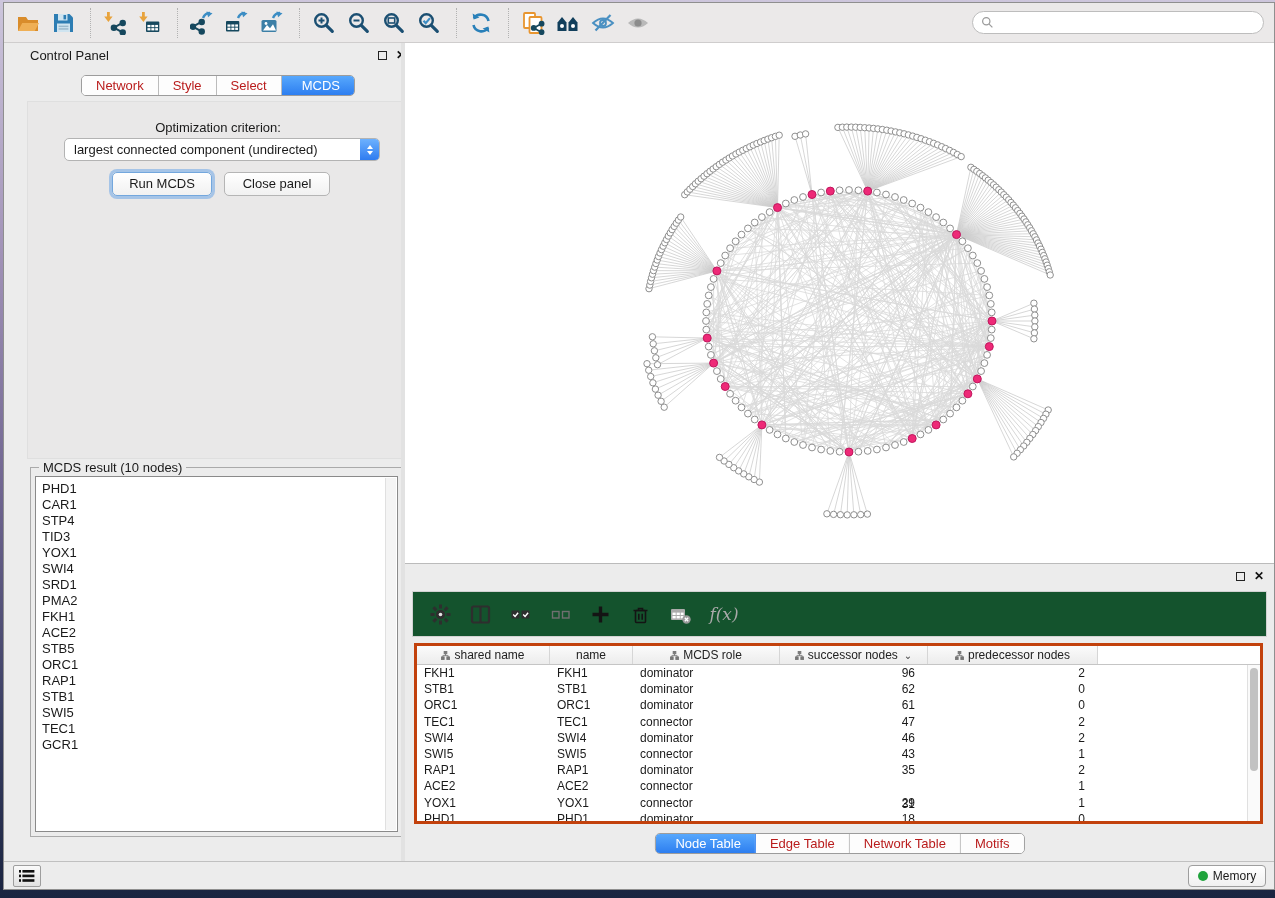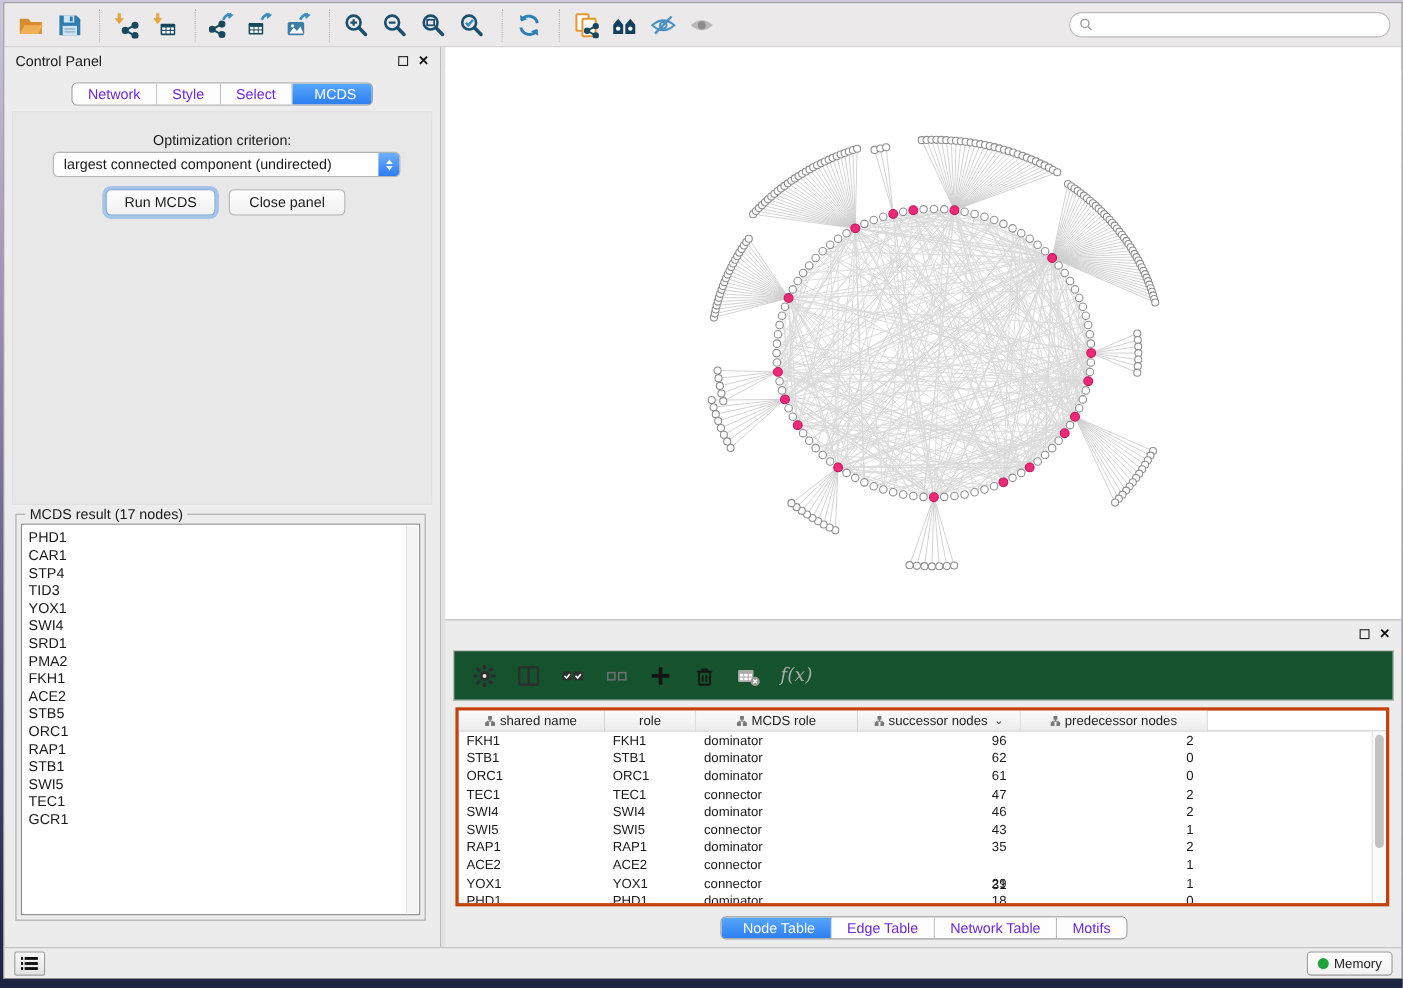--- a/index.html
+++ b/index.html
@@ -15,30 +15,30 @@
   .tb-btn { width:32px; height:32px; margin-right:3px; border:none; background:transparent;
     display:flex; align-items:center; justify-content:center; }
   .tb-btn svg { width:24px; height:24px; }
   .tb-sep { width:1px; height:30px; border-left:1px dotted #b2b2b2; margin:0 8px; }
   .search { position:absolute; right:10px; top:8px; width:292px; height:23px;
     border:1px solid #bdbdbd; border-radius:12px; background:#fff; display:flex; align-items:center; padding-left:8px; }
   .search svg { width:13px; height:13px; flex:0 0 auto; }
   .search input { border:none; outline:none; background:transparent; flex:1; font-size:13px; padding:0 8px 0 5px; }
 
   
-  .control-panel { position:absolute; left:0; top:40px; width:397px; bottom:28px;
+  .control-panel { position:absolute; left:16px; top:40px; width:397px; bottom:28px;
     background:#ececec; border-right:1px solid #bdbdbd; }
   .panel-title { position:absolute; top:0; left:0; right:0; height:26px; line-height:26px; padding-left:10px; font-size:13px; }
   .mini-btns { position:absolute; top:6px; right:10px; display:flex; gap:9px; align-items:center; }
   .mini-float { width:9px; height:9px; border:1.5px solid #222; display:inline-block; }
   .mini-close { font-size:12px; font-weight:700; color:#111; line-height:12px; }
   .cp-tabs { position:absolute; top:32px; left:50%; transform:translateX(-50%); }
   .seg { display:flex; border:1px solid #9c9c9c; border-radius:5px; overflow:hidden; background:#fdfdfd; height:21px; }
   .seg-tab { display:flex; align-items:center; justify-content:center; font-size:13px;
-    border-right:1px solid #bcbcbc; padding:0 14px; background:#fdfdfd; color:#6d28d9; white-space:nowrap; }
+    border-right:1px solid #bcbcbc; padding:0 14px; background:#fdfdfd; color:#b91c1c; white-space:nowrap; }
   .seg-tab:last-child { border-right:none; }
   .seg-tab.active { background:linear-gradient(#57a8fd,#2d7ef0); color:#fff; border-right-color:#2d7ef0;padding-left:20px; }
   .cp-body { position:absolute; top:58px; left:7px; right:7px; height:358px; background:#e9e8e8; border:1px solid #dfdfdf; }
   .opt-label { position:absolute; top:18px; left:0; right:0; text-align:center; font-size:13px; }
   .select { position:absolute; top:36px; left:36px; width:316px; height:23px; background:#fff;
     border:1px solid #b3b3b3; border-radius:5px; display:flex; align-items:center; }
   .select .val { flex:1; padding:0 4px 0 9px; font-size:13px; white-space:nowrap; overflow:hidden; }
   .select .step { width:19px; align-self:stretch; border-radius:0 4px 4px 0;
     background:linear-gradient(#6db1fe,#2f7cf0); display:flex; flex-direction:column; align-items:center; justify-content:center; gap:2px; }
   .chev-up { width:0; height:0; border-left:3.5px solid transparent; border-right:3.5px solid transparent; border-bottom:4px solid #fff; }
@@ -285,21 +285,21 @@
         <span class="step">
             <span class="chev-up"></span>
             <span class="chev-dn"></span>
           </span>
       </div>
       <div class="btn focus" style="top:70px;left:84px;width:100px;">Run MCDS</div>
       <div class="btn" style="top:70px;left:196px;width:106px;">Close panel</div>
     </div>
 
     <div class="cp-result">
-      <div class="cp-result-legend">MCDS result (17 nodes)</div>
+      <div class="cp-result-legend">MCDS result (10 nodes)</div>
       <div class="cp-result-list" id="mcds-list">
           <div>PHD1</div>
           <div>CAR1</div>
           <div>STP4</div>
           <div>TID3</div>
           <div>YOX1</div>
           <div>SWI4</div>
           <div>SRD1</div>
           <div>PMA2</div>
           <div>FKH1</div>
@@ -1230,21 +1230,21 @@
                 <g stroke="#777" stroke-width="1" fill="#777">
  <rect x="3.5" y="0.5" width="3" height="2.6"></rect>
                   <rect x="0.5" y="6.6" width="3" height="2.8"></rect>
                   <rect x="6.5" y="6.6" width="3" height="2.8"></rect>
  <path d="M5 3.2v2M2 6.6V5.2h6v1.4" fill="none"></path>
                 </g>
               </svg>
               <span>shared name</span>
             </div>
             <div class="th" style="width: 83px;">
-              <span>role</span>
+              <span>name</span>
             </div>
             <div class="th" style="width: 147px;">
               <svg viewBox="0 0 10 10">
                 <g stroke="#777" stroke-width="1" fill="#777">
  <rect x="3.5" y="0.5" width="3" height="2.6"></rect>
                   <rect x="0.5" y="6.6" width="3" height="2.8"></rect>
                   <rect x="6.5" y="6.6" width="3" height="2.8"></rect>
  <path d="M5 3.2v2M2 6.6V5.2h6v1.4" fill="none"></path>
                 </g>
               </svg>

